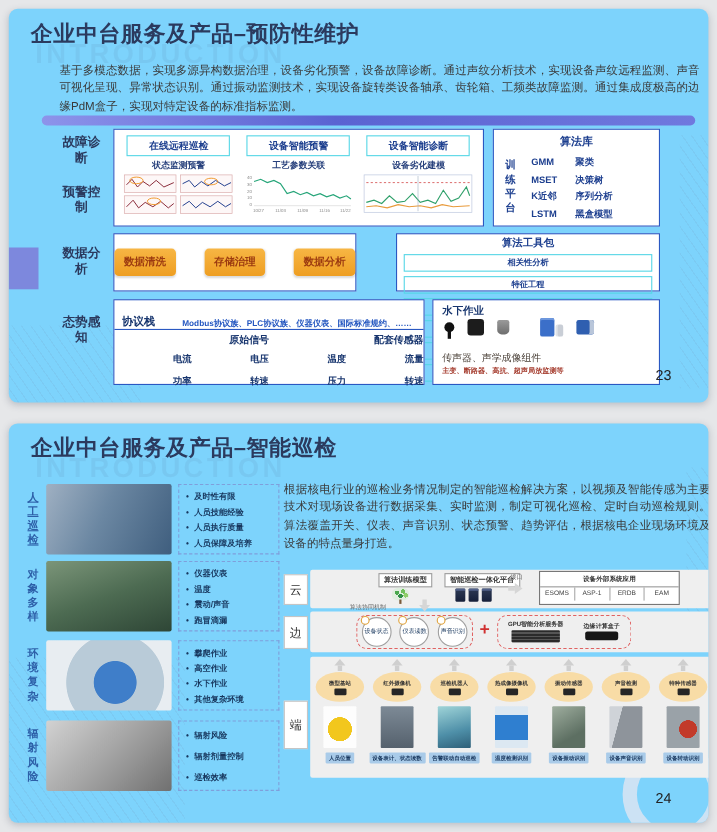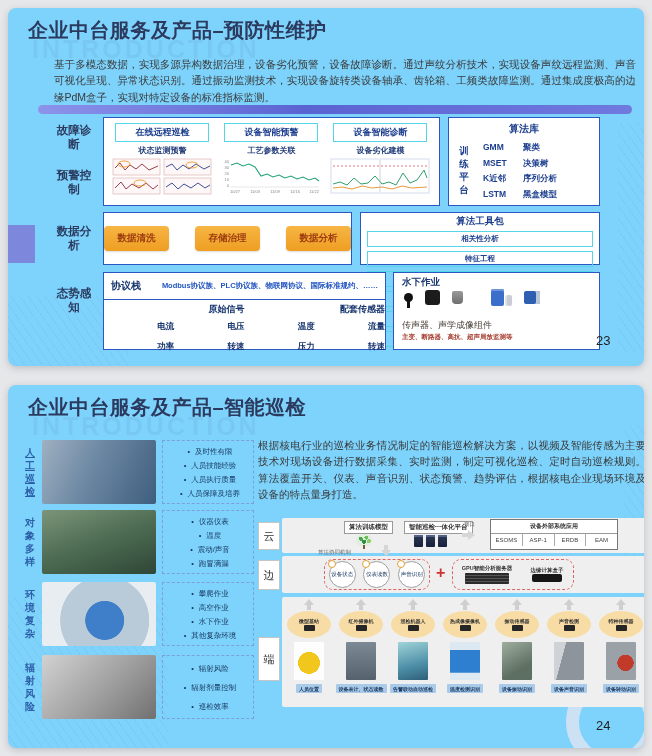--- a/index.html
+++ b/index.html
@@ -30,21 +30,21 @@
   .mon-cap{font-size:8px;font-weight:700;color:#27407c;margin-top:3px;}
   .mon-chart{margin-top:2px;}
   .algo-title{position:absolute;left:0;right:0;top:4px;text-align:center;font-size:10px;font-weight:800;color:#1d3f8f;}
   .algo-side{position:absolute;left:9px;top:26px;width:12px;font-size:9.5px;font-weight:800;color:#1d3f8f;line-height:13px;word-break:break-all;text-align:center;}
   .algo-items{position:absolute;left:34px;top:24px;right:6px;display:grid;grid-template-columns:40px auto;row-gap:3.5px;font-size:8.5px;font-weight:700;color:#1d3f8f;}
   .obtn-row{display:flex;justify-content:center;align-items:center;gap:26px;height:100%;}
   .obtn{width:80px;height:25px;border-radius:4px;background:linear-gradient(#f7b644,#ee9e22);color:#9c3a10;font-size:9.5px;font-weight:800;display:flex;align-items:center;justify-content:center;box-shadow:0 1px 2px rgba(0,0,0,.15);}
   .tk-title{text-align:center;font-size:9.5px;font-weight:800;color:#1d3f8f;margin-top:2px;}
   .tk-grid{display:grid;grid-template-columns:1fr;gap:4px;padding:3px 6px;}
   .tk-cell{border:1px solid #55d6e6;height:14px;display:flex;align-items:center;justify-content:center;font-size:7.5px;font-weight:800;color:#1d3f8f;}
-  .proto-head{display:flex;align-items:center;border-bottom:1px solid #2a58c2;height:26px;}
+  .proto-head{display:flex;align-items:flex-end;border-bottom:1px solid #2a58c2;height:26px;}
   .proto-label{width:48px;padding-left:7px;font-size:10px;font-weight:800;color:#17356e;}
   .proto-text{flex:1;font-size:7.5px;font-weight:700;color:#2356c0;text-align:center;line-height:1.3;padding-right:4px;}
   .proto-body{display:flex;}
   .proto-group{width:50%;text-align:right;}
   .proto-gtitle{font-size:9px;font-weight:800;color:#17356e;margin-top:3px;}
   .proto-items{display:grid;grid-template-columns:1fr 1fr;row-gap:8px;margin-top:5px;font-size:8.5px;font-weight:800;color:#17356e;}
   .ns-title{position:absolute;left:8px;top:3px;font-size:9.5px;font-weight:800;color:#17356e;}
   .ns-icons{position:absolute;left:10px;top:16px;display:flex;align-items:center;gap:12px;}
   .ns-cap{position:absolute;left:8px;top:46px;font-size:9px;font-weight:400;color:#4a4038;}
   .ns-note{position:absolute;left:8px;top:60px;font-size:6.5px;font-weight:700;color:#a53c2e;}
@@ -56,21 +56,21 @@
   .ic-dev1::after{content:"";position:absolute;right:-8px;bottom:0;width:5px;height:11px;background:#c9ced6;border-radius:2px;box-shadow:-2px 0 0 #dfe3e8;}
   .ic-dev2{width:16px;height:13px;background:#2f5fb0;border-radius:2px;box-shadow:inset -4px 0 0 #b9c6da;margin-left:8px;}
   
   .pain-vlabel{position:absolute;left:16px;width:12px;font-size:10px;font-weight:800;color:#2d5fa8;line-height:13px;word-break:break-all;text-align:center;}
   .pain-photo{position:absolute;left:34px;width:114px;height:64px;border-radius:2px;}
   .ph-workers{background:linear-gradient(115deg,#9fb0c2 0%,#6b87a2 45%,#3f5e7e 100%);}
   .ph-green{background:linear-gradient(160deg,#7b9579 0%,#4d6b52 50%,#2e4636 100%);}
   .ph-pool{background:radial-gradient(circle at 55% 60%,#3f7ec9 0 26%,#b9cbd8 27% 60%,#e8edf1 61%);}
   .ph-gray{background:linear-gradient(135deg,#d2d2d2,#9a9a9a 60%,#707070);}
   .pain-list{position:absolute;left:154px;width:92px;height:64px;border:1px dashed #7f9fdb;box-sizing:border-box;padding:4px 2px 2px 6px;display:flex;flex-direction:column;justify-content:space-around;}
-  .pain-li{font-size:7.5px;color:#17365d;font-weight:400;text-align:center;}
+  .pain-li{font-size:7.5px;color:#17365d;font-weight:700;}
   .pain-li::before{content:"•";margin-right:5px;color:#17365d;}
   
   .arch{position:absolute;left:248px;top:128px;width:392px;height:196px;}
   .band{position:absolute;left:26px;right:0;background:#efefef;border-radius:2px;}
   .layer-cell{position:absolute;left:2px;width:22px;background:#fff;border:1px solid #c5c5c5;box-sizing:border-box;display:flex;align-items:center;justify-content:center;font-size:11px;color:#333;}
   .glabel{position:absolute;background:#fff;border:1px solid #9a9a9a;font-size:6.5px;font-weight:700;color:#333;padding:1px 4px;white-space:nowrap;}
   .tree{position:absolute;width:16px;height:12px;background:radial-gradient(circle at 30% 40%,#49a84c 0 2px,transparent 2px),radial-gradient(circle at 65% 30%,#6fbf5a 0 2px,transparent 2px),radial-gradient(circle at 50% 65%,#2f8f46 0 2px,transparent 2px),radial-gradient(circle at 80% 60%,#8fce6a 0 2px,transparent 2px),#dfeede;border-radius:50% 50% 40% 40%;}
   .tree::after{content:"";position:absolute;left:7px;top:11px;width:2px;height:4px;background:#7a5a3a;}
   .mech-text{position:absolute;font-size:5.5px;color:#666;}
   .servers{position:absolute;display:flex;gap:3px;align-items:flex-end;}
@@ -190,21 +190,21 @@
         <span>聚类</span>
       <span>MSET</span>
         <span>决策树</span>
       <span>K近邻</span>
         <span>序列分析</span>
       <span>LSTM</span>
         <span>黑盒模型</span>
     </div>
   </div>
 
-  <div class="bluebox" style="left:95px;top:204px;width:249px;height:53px;">
+  <div class="bluebox" style="left:95px;top:204px;width:221px;height:53px;">
     <div class="obtn-row">
       <div class="obtn">数据清洗</div>
       <div class="obtn">存储治理</div>
       <div class="obtn">数据分析</div>
     </div>
   </div>
 
   <div class="bluebox" style="left:352px;top:204px;width:240px;height:53px;">
     <div class="tk-title">算法工具包</div>
     <div class="tk-grid">
@@ -213,21 +213,21 @@
       <div class="tk-cell">曲线拟合</div>
       <div class="tk-cell">分布统计</div>
       <div class="tk-cell">异常值检测</div>
       <div class="tk-cell">……</div>
     </div>
   </div>
 
   <div class="bluebox" style="left:95px;top:264px;width:283px;height:78px;">
     <div class="proto-head">
       <div class="proto-label">协议栈</div>
-      <div class="proto-text">Modbus协议族、PLC协议族、物联网协议、国际标准规约、……</div>
+      <div class="proto-text">Modbus协议族、PLC协议族、仪器仪表、国际标准规约、……</div>
     </div>
     <div class="proto-body">
       <div class="proto-group">
         <div class="proto-gtitle">原始信号</div>
         <div class="proto-items">
           <span>电流</span>
           <span>电压</span>
           <span>功率</span>
           <span>转速</span>
         </div>

